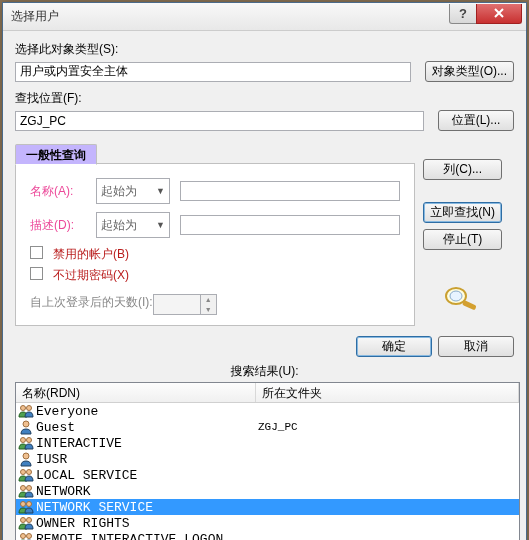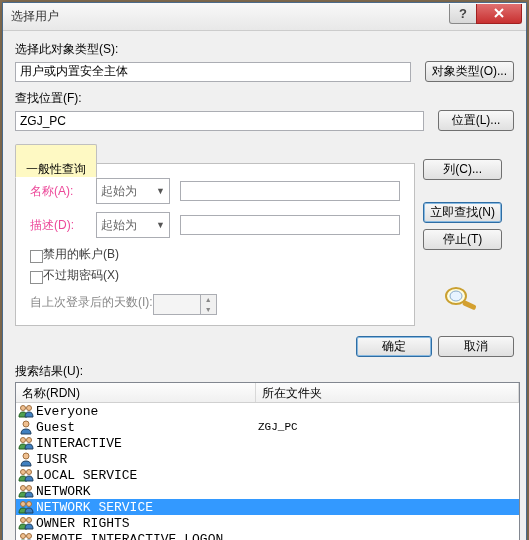--- a/index.html
+++ b/index.html
@@ -14,39 +14,39 @@
 .tbn.close svg { stroke: #fff; }
 .tbn.help { font-weight: bold; font-size: 13px; color: #444; }
 .content { padding: 10px 12px; background: #f0f0f0; }
 .section-label { margin-bottom: 3px; }
 .row { display: flex; align-items: center; gap: 14px; margin-bottom: 8px; }
 .text-input { flex: 1; height: 20px; border: 1px solid #abadb3; padding: 2px 4px; background: #fff; }
 .btn { height: 21px; padding: 0 6px; background: linear-gradient(to bottom, #f8f8f8, #e0e0e0); border: 1px solid #707070; border-radius: 3px; min-width: 76px; cursor: pointer; }
 .btn.small { min-width: 66px; }
 .btn.default { border-color: #2e6da4; box-shadow: 0 0 0 1px #86b8e0 inset; }
 .tab-area { border: 1px solid #c0c0c0; background: #fff; margin-top: 4px; position: relative; }
-.tab { position: absolute; top: -20px; left: -1px; height: 21px; padding: 16px 10px; background: #fef9c3; border: 1px solid #c0c0c0; border-bottom: 1px solid #fff; border-radius: 2px 2px 0 0; }
+.tab { position: absolute; top: -20px; left: -1px; height: 21px; padding: 2px 10px; background: #c4b5fd; border: 1px solid #c0c0c0; border-bottom: 1px solid #fff; border-radius: 2px 2px 0 0; font-weight: bold; }
 .tab-body { padding: 14px 14px 10px 14px; margin-top: 0; }
 .query-row { display: flex; align-items: center; gap: 10px; margin-bottom: 8px; }
 .query-label { width: 56px; color: #ec4899; }
 .combo { width: 74px; height: 25px; border: 1px solid #abadb3; background: #fff; display: flex; align-items: center; padding: 12px 4px; color: #666; justify-content: space-between; }
 .combo .arrow { font-size: 9px; color: #555; }
 .query-input { flex: 1; height: 20px; border: 1px solid #abadb3; background: #fff; }
-.chk-row { display: flex; align-items: flex-end; gap: 0; margin-bottom: 4px; color: #404040; }
+.chk-row { display: flex; align-items: flex-start; gap: 10px; margin-bottom: 4px; color: #b91c1c; }
 .chk { width: 13px; height: 13px; border: 1px solid #8e8f8f; background: #fff; }
 .days-row { display: flex; align-items: flex-start; gap: 0; margin-top: 10px; color: #888; }
 .days-input { width: 64px; height: 21px; border: 1px solid #abadb3; background: #f4f4f4; display: flex; }
 .days-input .spin { width: 16px; display: flex; flex-direction: column; margin-left: auto; }
 .days-input .sp { flex: 1; border-left: 1px solid #abadb3; font-size: 7px; text-align: center; line-height: 9px; background: #f0f0f0; }
 .right-col { position: absolute; right: 12px; top: 118px; display: flex; flex-direction: column; gap: 6px; }
 .main-area { display: flex; gap: 8px; position: relative; }
 .left-area { flex: 1; }
 .magnifier { position: absolute; right: -68px; bottom: 10px; }
 .dlg-buttons { display: flex; justify-content: flex-end; gap: 6px; margin-top: 10px; }
-.results-label { margin-top: 6px; margin-bottom: 2px; }
+.results-label { margin-top: 6px; margin-bottom: 2px; text-align: center; }
 .results-table { border: 1px solid #828790; background: #fff; height: 168px; overflow: hidden; width: 505px; }
 .results-header { display: flex; background: linear-gradient(to bottom, #fdfdfd, #f0f0f0); border-bottom: 1px solid #d0d0d0; height: 20px; }
 .col { padding: 2px 6px; border-right: 1px solid #d8d8d8; }
 .col1 { width: 240px; }
 .col2 { flex: 1; }
 .results-body { font-family: "MS Sans Serif", monospace; font-size: 12px; }
 .res-row { display: flex; align-items: center; height: 16px; padding-left: 2px; }
 .res-row.sel { background: #3399ff; color: #fff; }
 .res-icon { width: 16px; height: 16px; margin-right: 2px; display: inline-flex; align-items: center; justify-content: center; }
 .res-name { width: 222px; font-family: "Courier New", monospace; font-size: 13px; }

